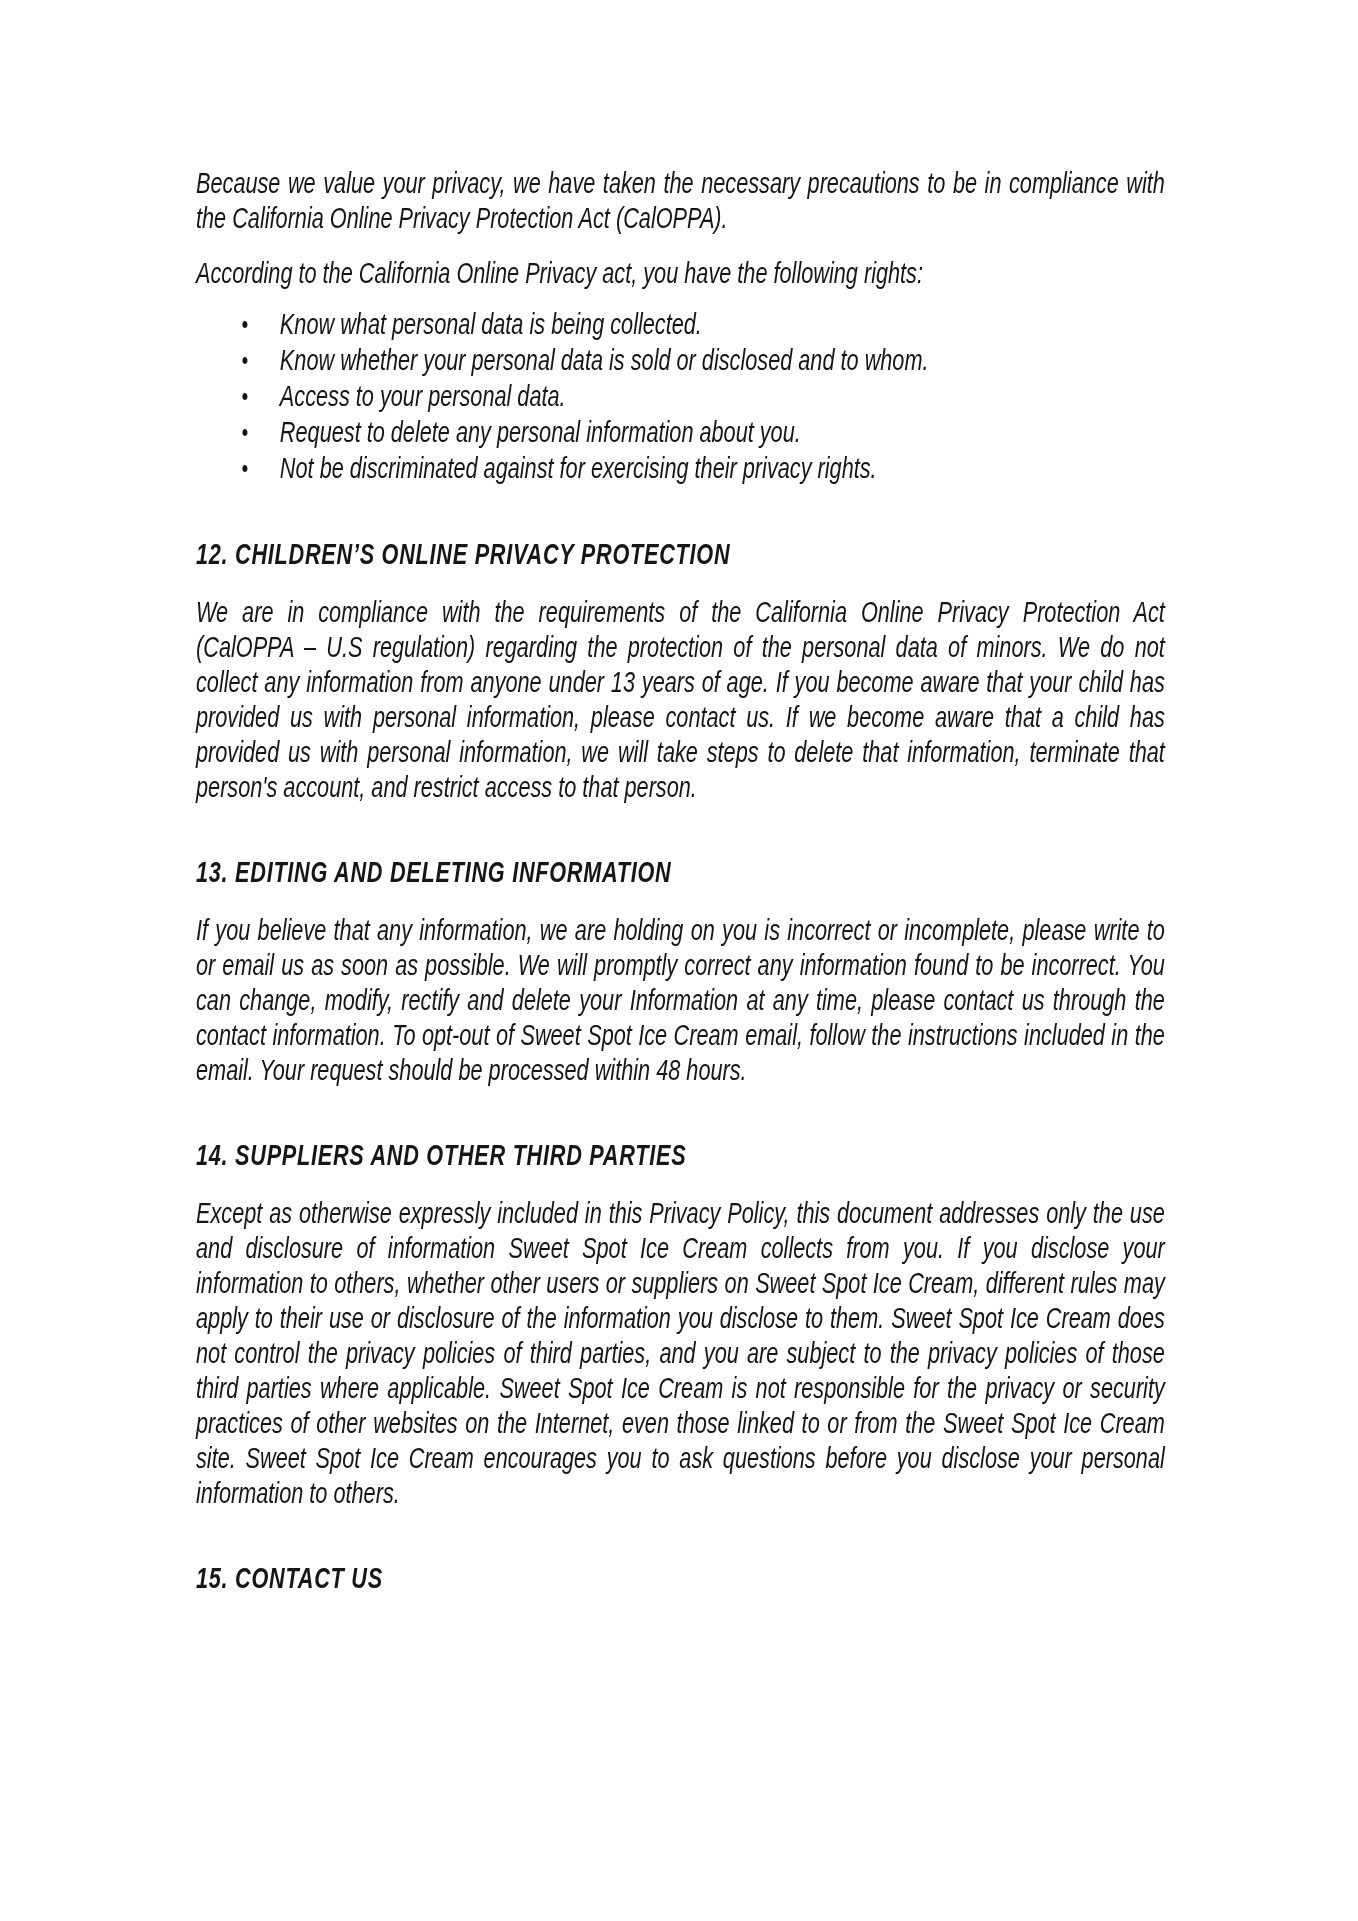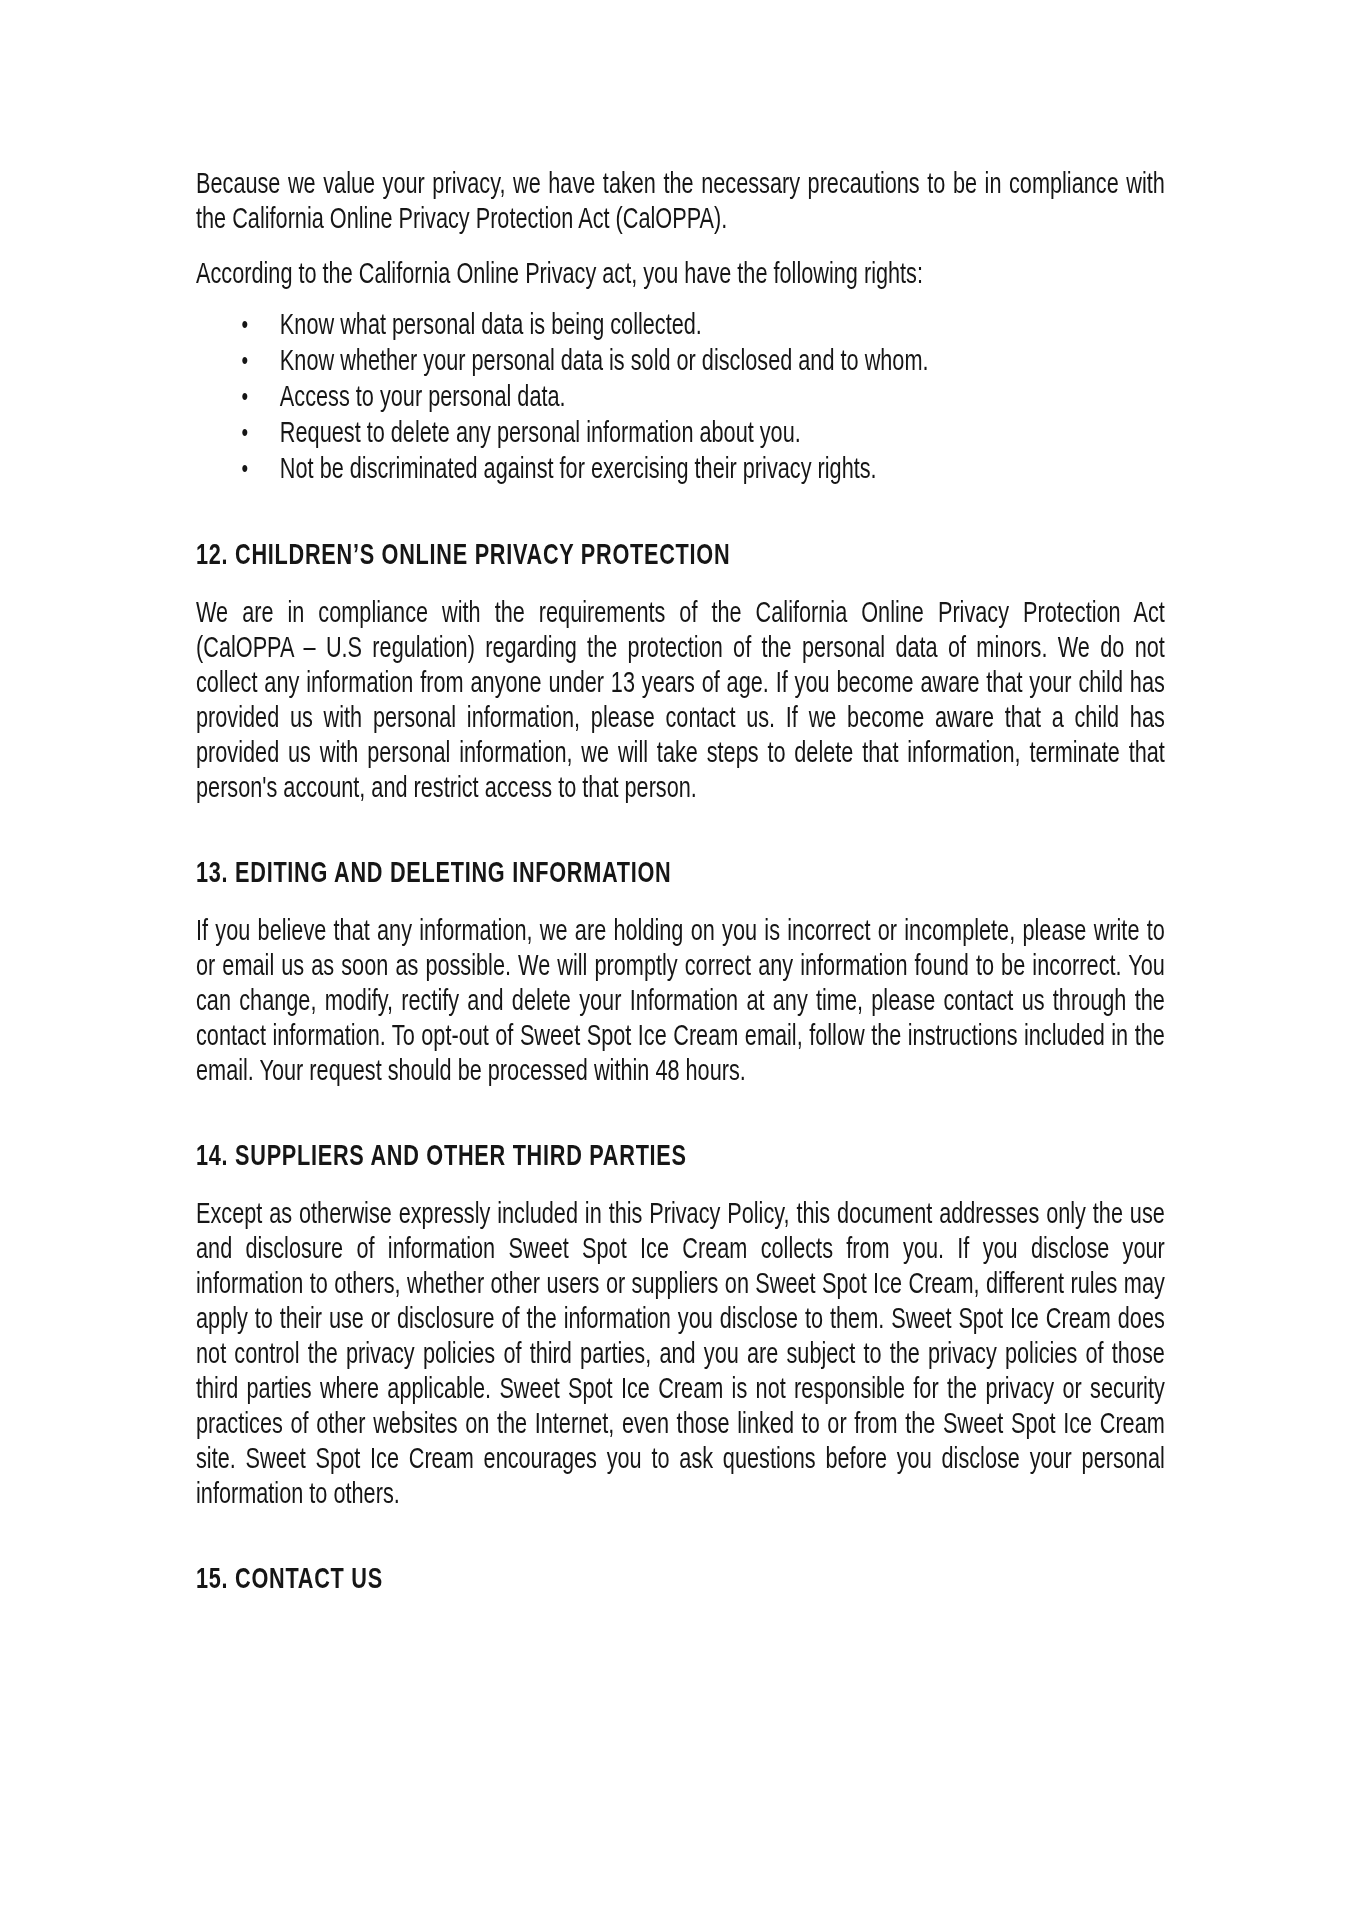--- a/index.html
+++ b/index.html
@@ -13,20 +13,21 @@
     overflow: hidden;
     font-family: "Liberation Sans", "DejaVu Sans", sans-serif;
     color: #161616;
   }
   .sheet {
     width: 1358px;
     height: 1921px;
     background: #ffffff;
     padding: 165px 0 0 196px;
     box-sizing: border-box;
+    font-style: italic;
   }
   
   .sheet-inner {
     width: 1340px;
     transform: scaleX(0.723);
     transform-origin: top left;
   }
   p.body-par {
     margin: 0 0 20px 0;
     font-size: 30px;

